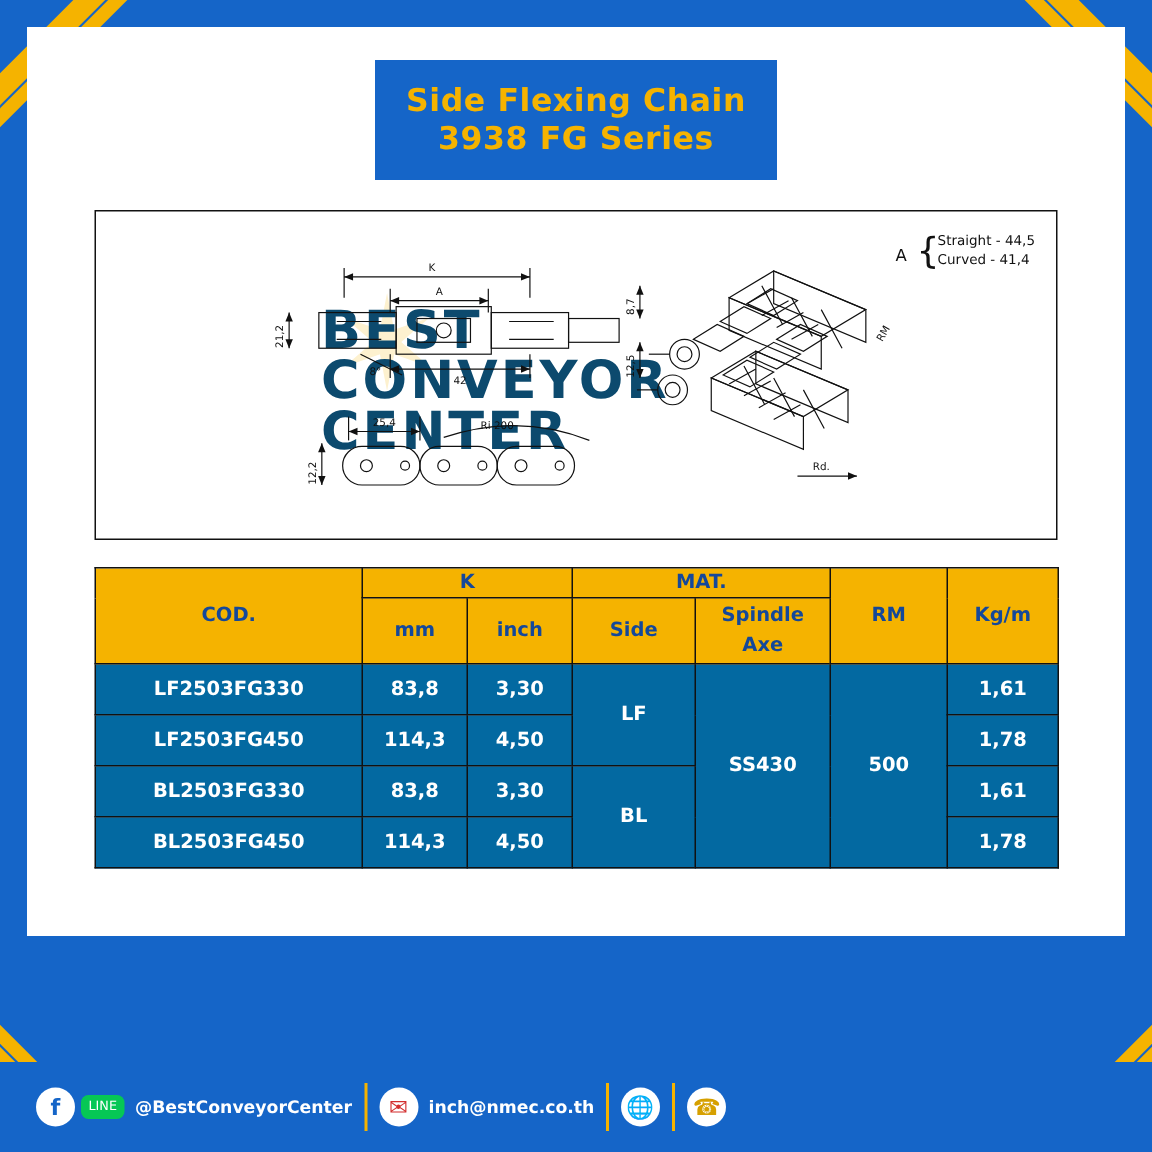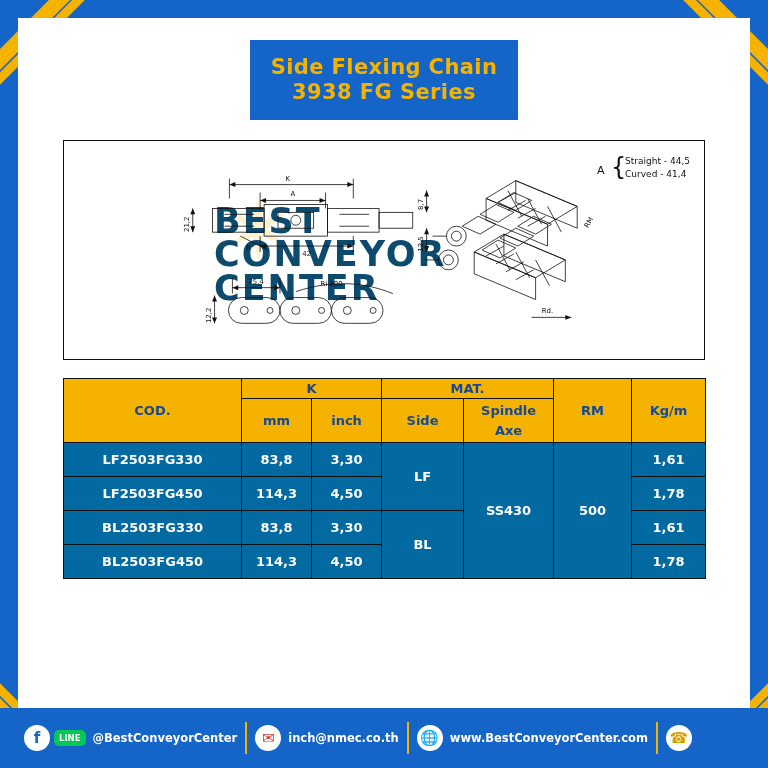--- a/index.html
+++ b/index.html
@@ -35,21 +35,21 @@
   .corner.tr .b1 { width: 150px; height: 15px; right: -45px; top: 22px; transform: rotate(45deg); }
   .corner.tr .b2 { width: 150px; height: 9px;  right: -45px; top: 44px; transform: rotate(45deg); }
   .corner.bl .b1 { width: 150px; height: 15px; left: -45px; bottom: 22px; transform: rotate(45deg); }
   .corner.bl .b2 { width: 150px; height: 9px;  left: -45px; bottom: 44px; transform: rotate(45deg); }
   .corner.br .b1 { width: 150px; height: 15px; right: -45px; bottom: 22px; transform: rotate(-45deg); }
   .corner.br .b2 { width: 150px; height: 9px;  right: -45px; bottom: 44px; transform: rotate(-45deg); }
 
   .sheet {
     position: absolute;
     left: 18px; top: 18px;
-    width: 732px; height: 690px;
+    width: 732px; height: 606px;
     background: #ffffff;
   }
 
   
   .title-badge {
     position: absolute;
     left: 232px; top: 22px;
     width: 268px; height: 80px;
     background: #1565c8;
     color: #f5b300;
@@ -186,21 +186,21 @@
     flex: none;
   }
   .ficon.fb { color: #1565c8; }
   .ficon.mail { color: #d32f2f; }
   .ficon.web { color: #1565c8; }
   .ficon.phone { color: #d6a000; }
   .line-badge {
     background: #06c755;
     color: #ffffff;
     font-size: 8.5px;
-    font-weight: bold;
+    font-weight: normal;
     border-radius: 5px;
     padding: 3px 5px;
     margin-left: -3px;
   }
 </style>
 </head>
 <body>
 
 <div class="page">
 
@@ -430,21 +430,20 @@
       <span>@BestConveyorCenter</span>
     </div>
     <div class="fdiv"></div>
     <div class="fitem">
       <span class="ficon mail">✉</span>
       <span>inch@nmec.co.th</span>
     </div>
     <div class="fdiv"></div>
     <div class="fitem">
       <span class="ficon web">🌐</span>
-      <span>www.BestConveyorCenter.com</span>
     </div>
     <div class="fdiv"></div>
     <div class="fitem">
       <span class="ficon phone">☎</span>
     </div>
   </div>
 
 </div>
 
 </body></html>

